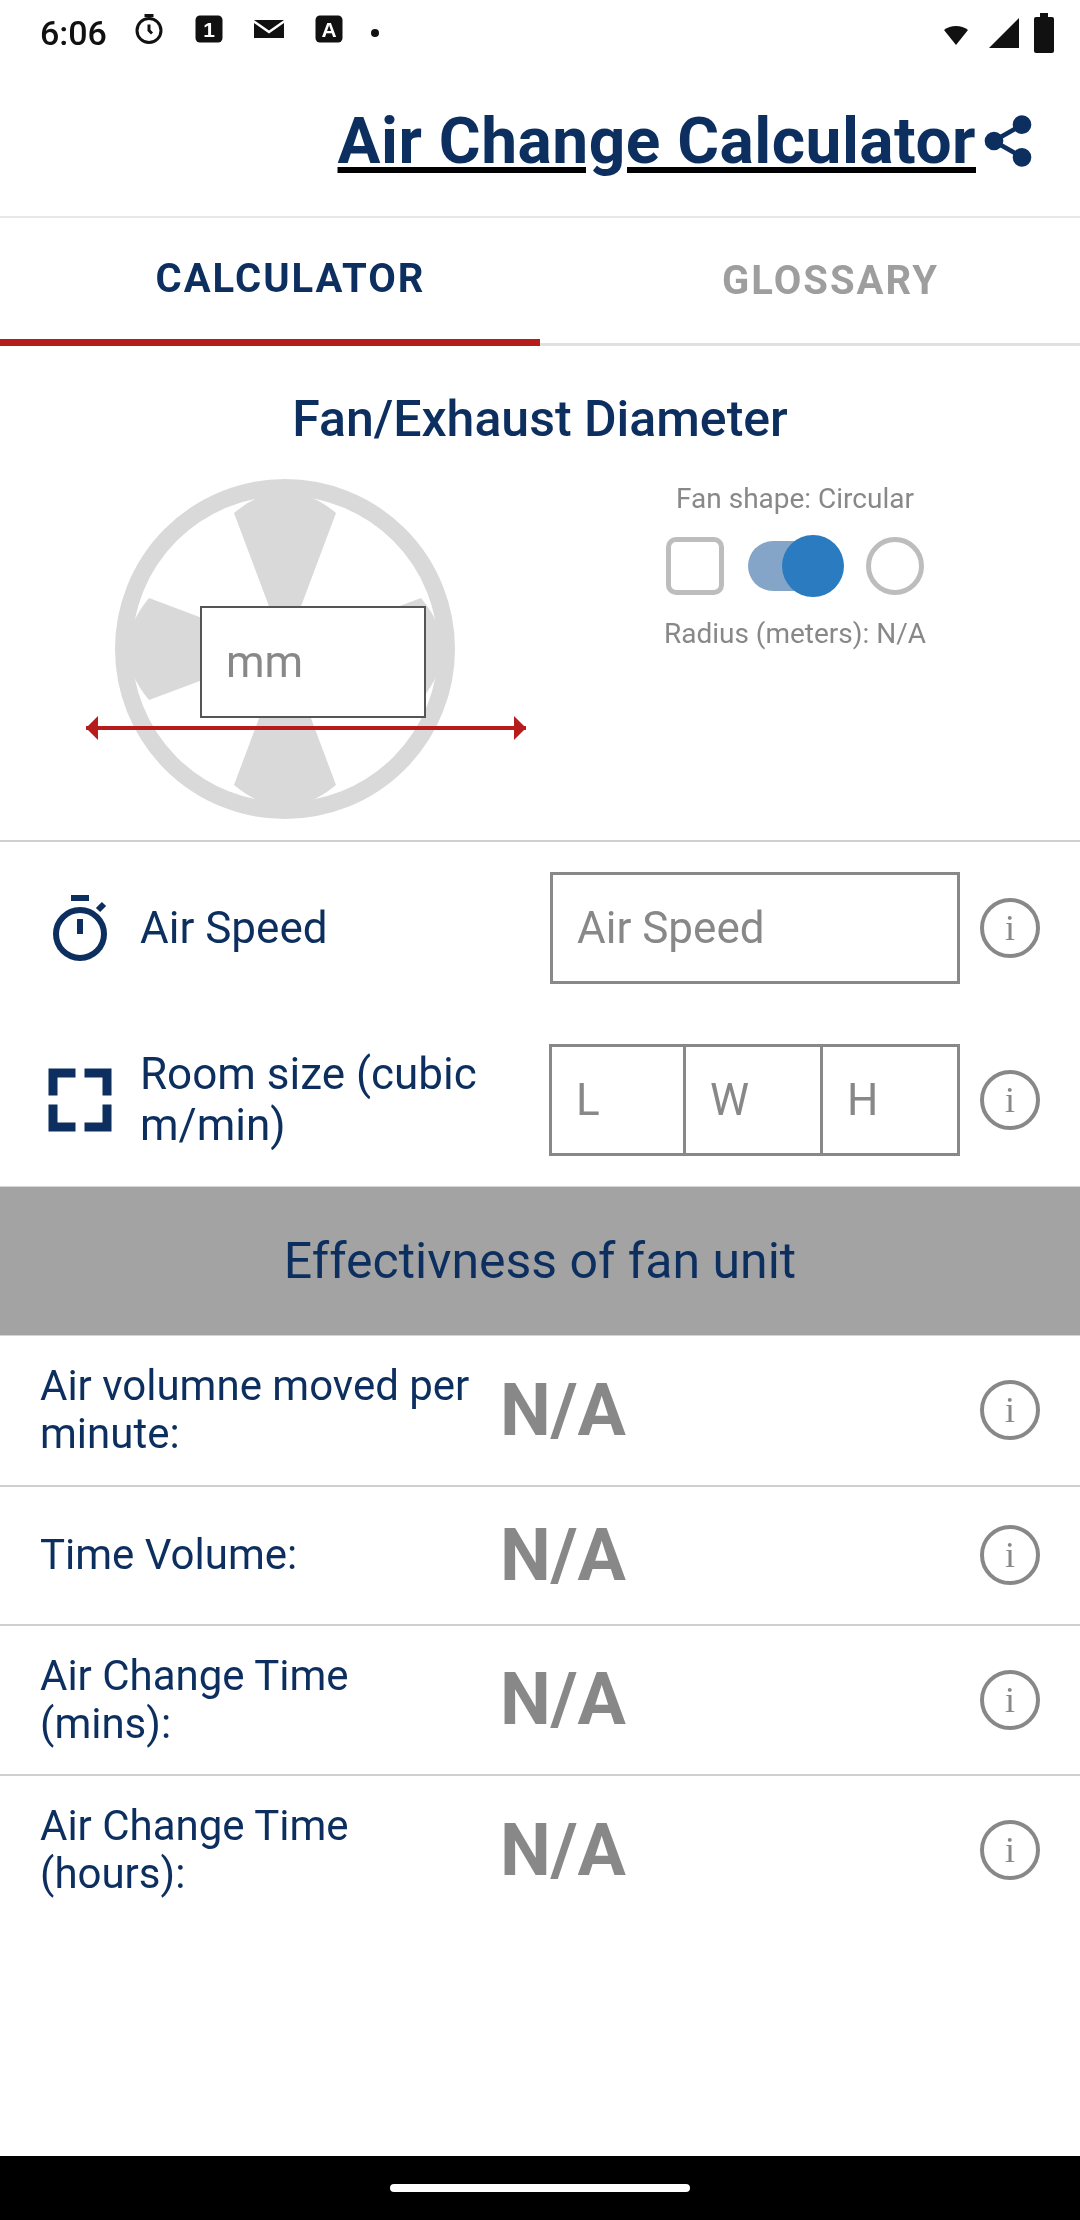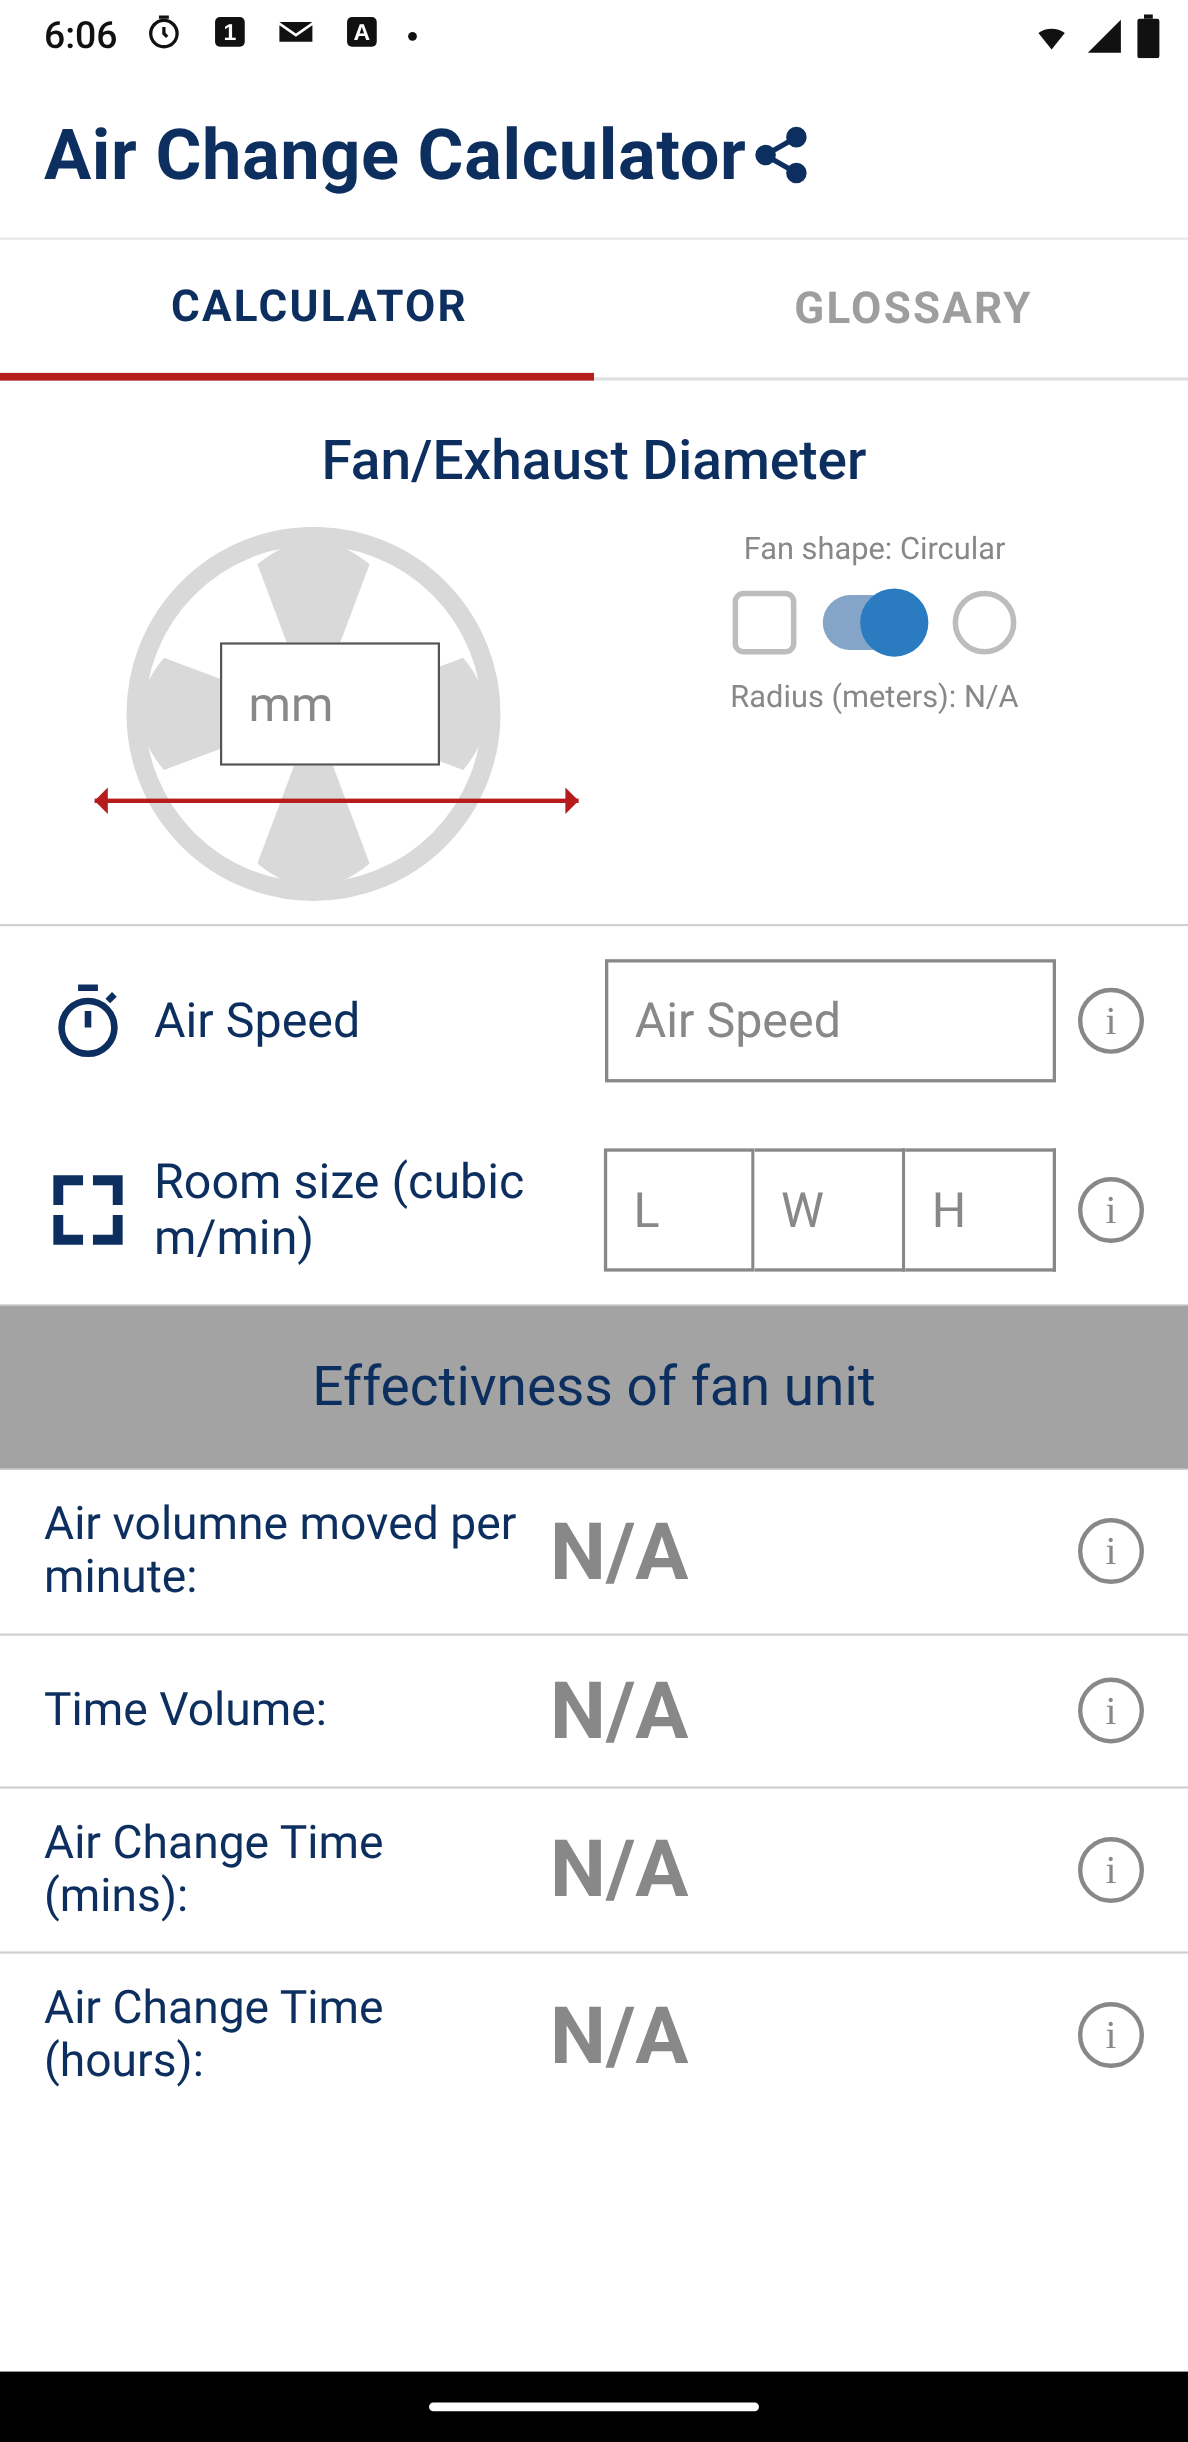--- a/index.html
+++ b/index.html
@@ -24,23 +24,24 @@
   }
   .status-left { display: flex; align-items: center; gap: 24px; }
   .status-right { display: flex; align-items: center; gap: 10px; }
   .status-right svg { display: block; }
 
   
   .app-bar {
     height: 152px;
     display: flex;
     align-items: center;
-    justify-content: flex-start;
+    justify-content: flex-end;
     padding: 0 40px;
     border-bottom: 2px solid #e8e8e8;
+    text-decoration: underline;
   }
   .app-title {
     font-size: 64px;
     font-weight: 700;
     color: #0c2f5f;
     letter-spacing: 0.5px;
   }
   .share-btn { width: 64px; height: 64px; color: #0c2f5f; display:flex; align-items:center; justify-content:center; }
 
   
@@ -90,22 +91,22 @@
   .fan-bg {
     position: absolute;
     inset: 0;
     display:flex;
     align-items:center;
     justify-content:center;
   }
   .mm-input {
     position: absolute;
     left: 160px;
-    top: 102px;
-    width: 200px;
+    top: 124px;
+    width: 226px;
     height: 112px;
     border: 2px solid #555;
     background: #fff;
     font-size: 44px;
     color: #888;
     padding: 0 24px;
     display:flex;
     align-items:center;
   }
   .arrow-line {

